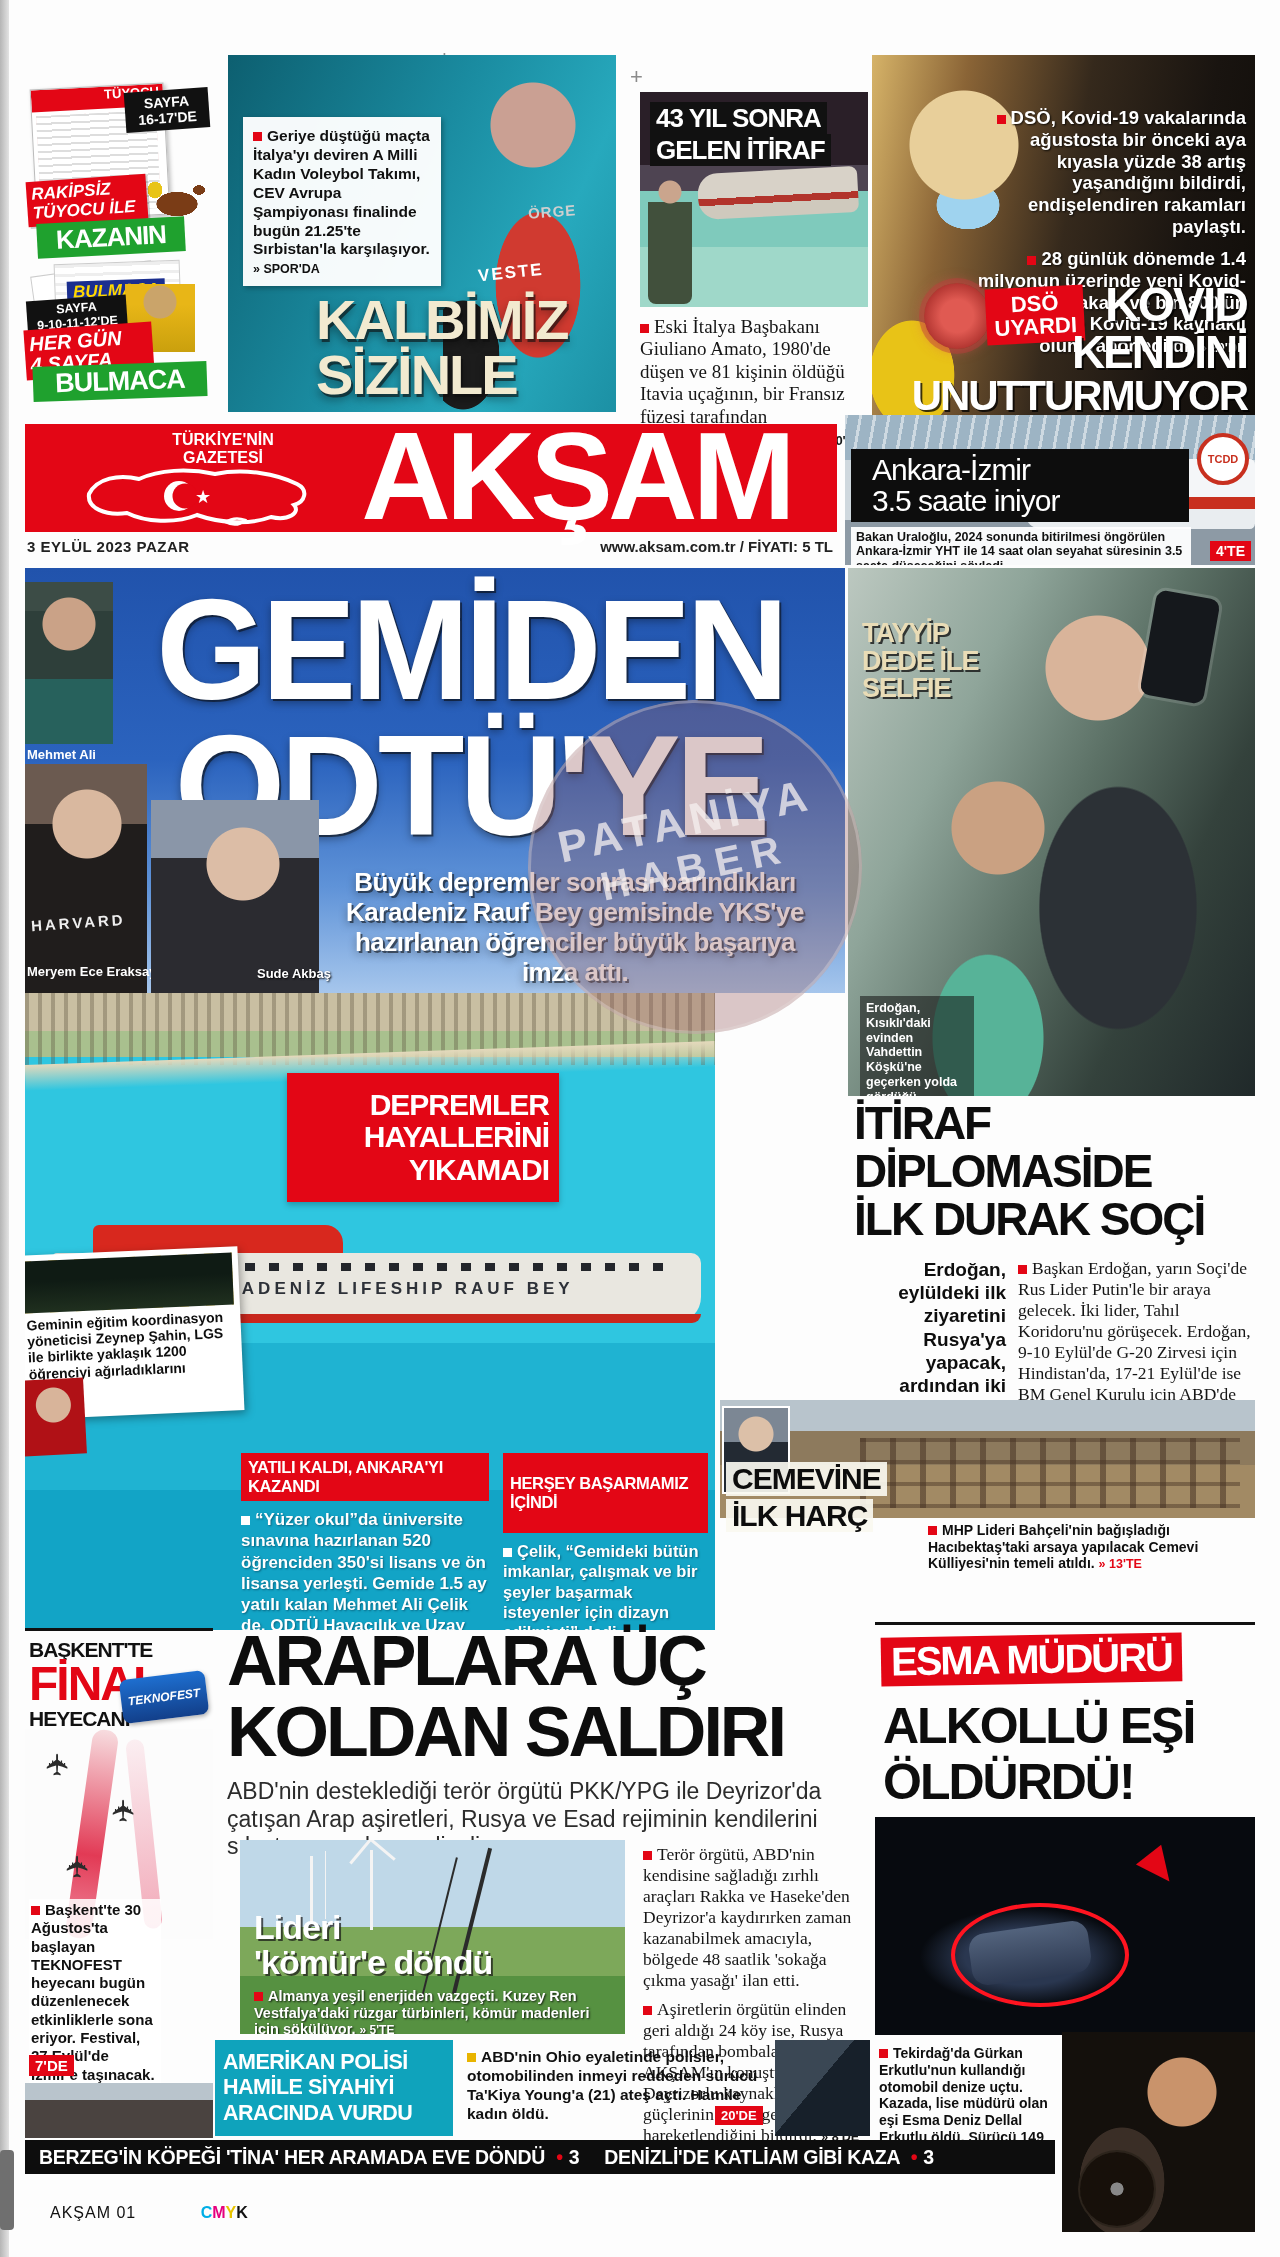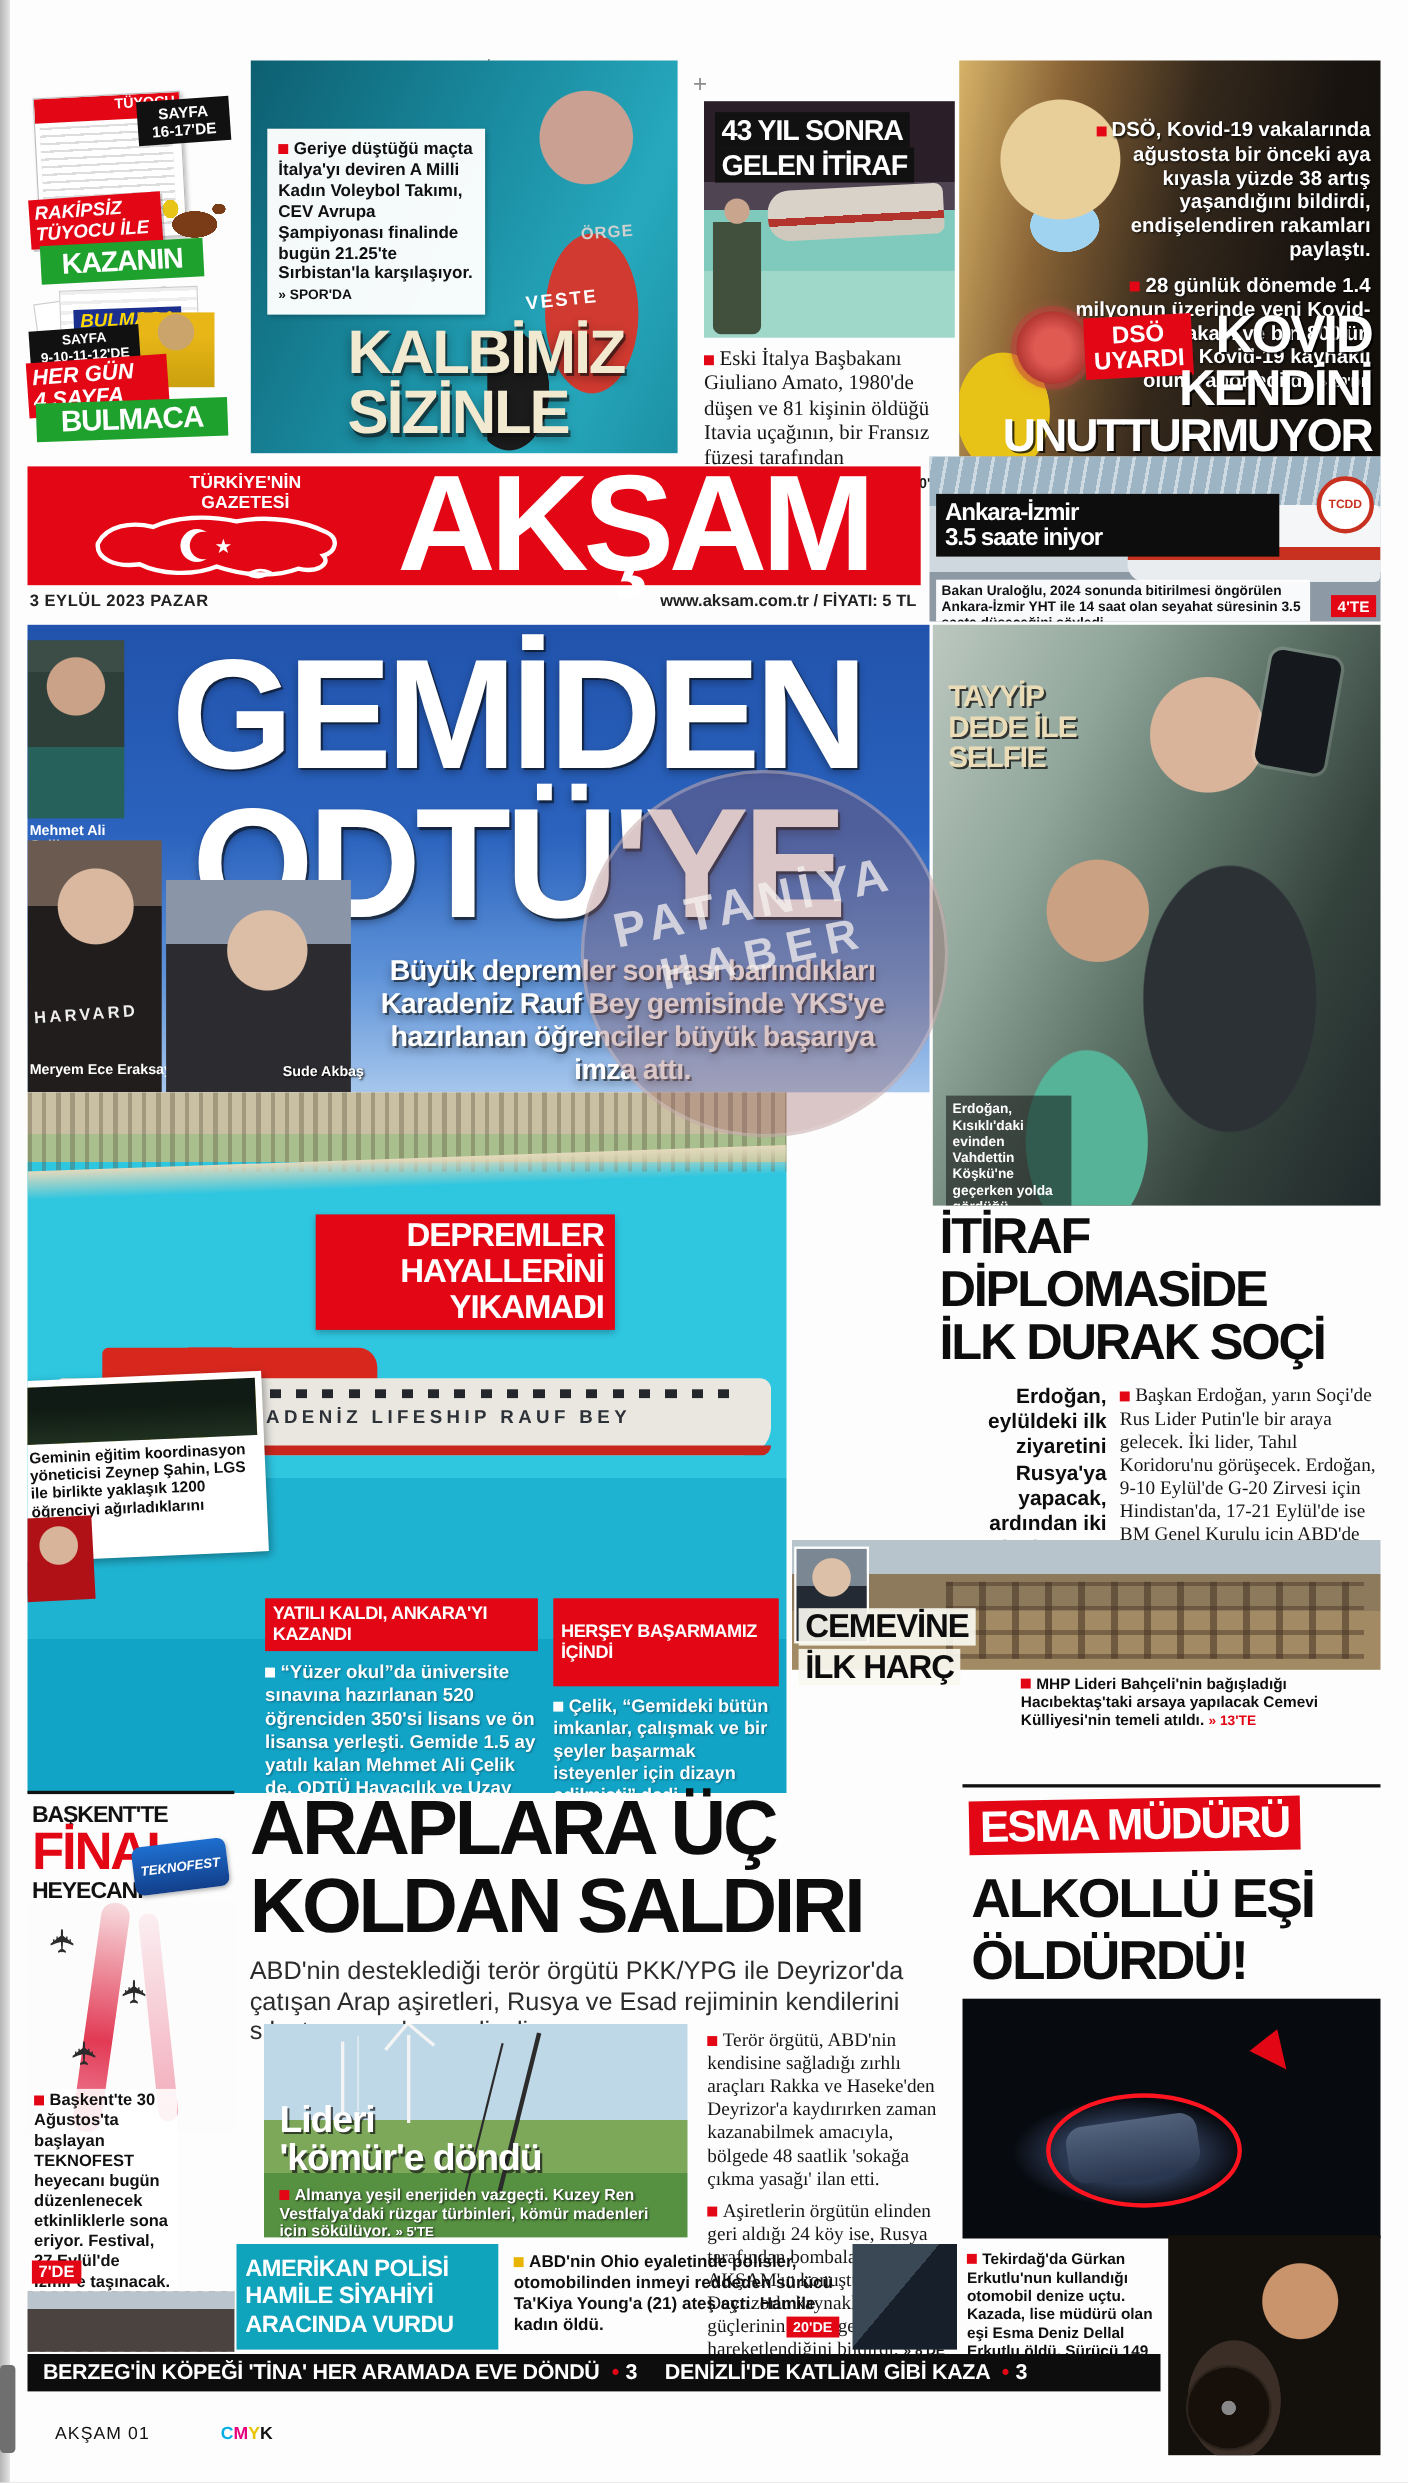--- a/index.html
+++ b/index.html
@@ -129,21 +129,21 @@
     <span style="position:absolute;left:2px;font-weight:bold;letter-spacing:.5px;">3 EYLÜL 2023 PAZAR</span>
     <span style="position:absolute;right:4px;font-weight:bold;">www.aksam.com.tr / FİYATI: 5 TL</span>
   </div>
 
   <div class="photo" style="left:845px;top:415px;width:410px;height:150px;background:linear-gradient(180deg,#9db4c4 0 30%,#cfd8de 30% 70%,#8d9aa5 70%);">
     <div class="abs" style="left:0;top:0;width:410px;height:48px;background:repeating-linear-gradient(100deg,rgba(255,255,255,.5) 0 3px,transparent 3px 14px);"></div>
     <div class="abs" style="left:180px;top:44px;width:230px;height:70px;background:linear-gradient(180deg,#f4f6f8 55%,#c8301f 55% 72%,#e9edf0 72%);border-radius:60px 6px 6px 18px;"></div>
     <div class="photo" style="left:352px;top:18px;width:44px;height:44px;border-radius:50%;background:#fff;border:4px solid #c8301f;text-align:center;">
       <span style="font-size:11px;font-weight:bold;color:#c8301f;line-height:44px;">TCDD</span>
     </div>
-    <div class="abs" style="left:6px;top:34px;width:296px;background:#0d0d0d;color:#fff;font-weight:bold;font-size:22px;line-height:1.02;padding:6px 8px;letter-spacing:-1px;">
+    <div class="abs" style="left:6px;top:34px;width:296px;background:#0d0d0d;color:#fff;font-weight:normal;font-size:30px;line-height:1.02;padding:6px 21px;letter-spacing:-1px;">
       <span>Ankara-İzmir</span><br>
       <span>3.5 saate iniyor</span>
     </div>
     <div class="abs" style="left:6px;top:112px;width:330px;background:rgba(255,255,255,.95);color:#111;font-weight:bold;font-size:12.5px;line-height:1.15;padding:3px 5px;">
       <span>Bakan Uraloğlu, 2024 sonunda bitirilmesi öngörülen Ankara-İzmir YHT ile 14 saat olan seyahat süresinin 3.5 saate düşeceğini söyledi.</span>
     </div>
     <div class="abs" style="right:4px;bottom:4px;"><span class="redchip" style="font-size:14px;">4'TE</span></div>
   </div>
 
   <div class="photo" style="left:25px;top:568px;width:820px;height:425px;background:linear-gradient(180deg,#2153ac 0%,#2b63be 45%,#5f93d8 75%,#a6c6ec 100%);">
@@ -177,21 +177,21 @@
       <div>SELFIE</div>
     </div>
     <div class="abs" style="left:12px;top:428px;width:102px;background:rgba(18,18,18,.55);color:#fff;font-weight:bold;font-size:12.5px;line-height:1.18;padding:5px 6px;">
       <span>Erdoğan, Kısıklı'daki evinden Vahdettin Köşkü'ne geçerken yolda gördüğü çocuklarla yakından ilgilendi.</span>
     </div>
   </div>
 
   <div class="photo" style="left:25px;top:993px;width:690px;height:637px;background:linear-gradient(180deg,#c9bfa2 0 6%,#a9c08e 6% 10%,#2fc6e0 10% 55%,#1fb3d2 55% 78%,#12a4c6 78%);">
     <div class="abs" style="left:0;top:0;width:690px;height:72px;background:repeating-linear-gradient(90deg,rgba(90,80,60,.35) 0 4px,transparent 4px 13px);"></div>
     <div class="abs" style="left:0;top:60px;width:690px;height:26px;background:linear-gradient(180deg,#e4d9bc,transparent);transform:rotate(-2deg);"></div>
-    <div class="abs" style="left:262px;top:111px;width:252px;background:#e30615;color:#fff;font-weight:bold;font-size:30px;line-height:1.08;text-align:right;padding:4px 10px;letter-spacing:-1px;box-shadow:0 3px 6px rgba(0,0,0,.25);">
+    <div class="abs" style="left:262px;top:80px;width:252px;background:#e30615;color:#fff;font-weight:bold;font-size:30px;line-height:1.08;text-align:right;padding:16px 10px;letter-spacing:-1px;box-shadow:0 3px 6px rgba(0,0,0,.25);">
       <div>DEPREMLER</div>
       <div>HAYALLERİNİ</div>
       <div>YIKAMADI</div>
     </div>
 
     <div class="photo" style="left:28px;top:232px;width:648px;height:112px;">
       <div class="abs" style="left:40px;top:0;width:250px;height:30px;background:#d8281e;border-radius:6px 18px 0 0;"></div>
       <div class="abs" style="left:118px;top:-14px;width:40px;height:20px;background:#d8281e;color:#fff;font-weight:bold;font-size:13px;text-align:center;">K</div>
       <div class="abs" style="left:0;top:28px;width:648px;height:70px;background:#e9e7e0;border-radius:4px 10px 26px 8px;">
         <div class="abs" style="left:24px;top:10px;width:600px;height:8px;background:repeating-linear-gradient(90deg,#23262b 0 10px,transparent 10px 24px);"></div>

